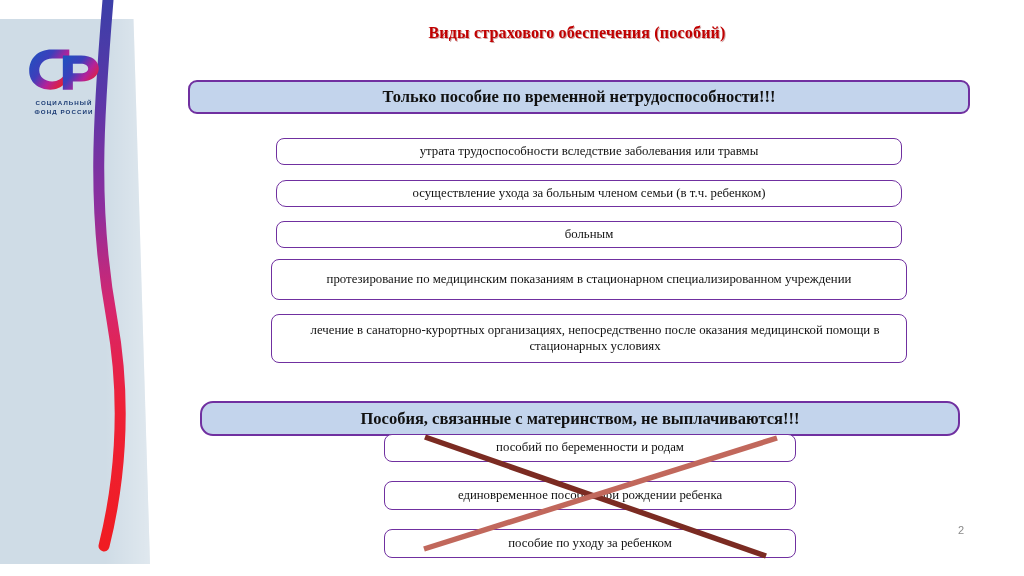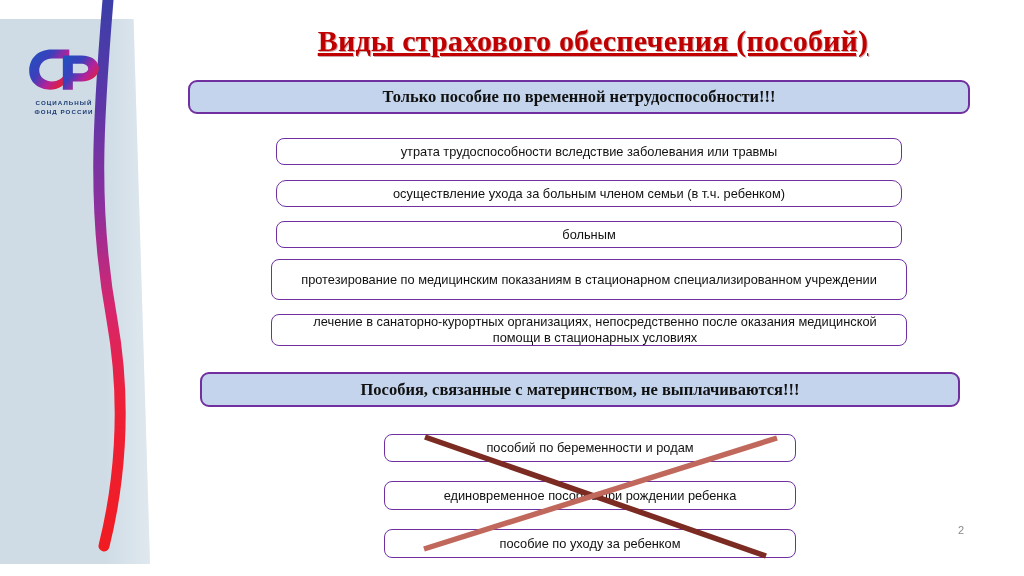--- a/index.html
+++ b/index.html
@@ -68,76 +68,75 @@
     letter-spacing: 1.05px;
     line-height: 9px;
     color: #1b3b74;
     font-weight: 700;
     white-space: pre-line;
   }
 
   
   .slide-title {
     position: absolute;
-    left: 198px;
+    left: 182px;
     top: 24px;
     width: 790px;
     text-align: center;
     font-family: "Liberation Serif", serif;
     font-weight: bold;
-    font-size: 30px;
+    font-size: 16px;
     color: #C00000;
     text-shadow: 1px 1px 0 rgba(120,0,0,0.35);
     letter-spacing: 0.2px;
-    text-decoration: underline;
   }
 
   
   .banner {
     position: absolute;
     box-sizing: border-box;
     background: #c3d4ec;
     border: 2px solid #7030A0;
     border-radius: 9px;
     display: flex;
     align-items: center;
     justify-content: center;
     text-align: center;
     font-family: "Liberation Serif", serif;
     font-weight: bold;
     font-size: 16.5px;
     color: #111111;
     padding: 0 14px;
   }
   .banner-1 { left: 188px; top: 80px;  width: 782px; height: 34px; }
-  .banner-2 { left: 200px; top: 372px; width: 760px; height: 35px; }
+  .banner-2 { left: 200px; top: 401px; width: 760px; height: 35px; border-radius: 13px; }
 
   
   .item-box {
     position: absolute;
     box-sizing: border-box;
     background: #ffffff;
     border: 1.6px solid #7030A0;
     border-radius: 8px;
     display: flex;
     align-items: center;
     justify-content: center;
     text-align: center;
-    font-family: Liberation Sans, sans-serif;
+    font-family: Liberation Serif, serif;
     font-size: 12.8px;
     color: #111111;
     line-height: 1.25;
     padding: 0 12px;
   }
 
   .ib1 { left: 276px; top: 138px; width: 626px; height: 27px; }
   .ib2 { left: 276px; top: 180px; width: 626px; height: 27px; border-radius: 10px; }
   .ib3 { left: 276px; top: 221px; width: 626px; height: 27px; }
   .ib4 { left: 271px; top: 259px; width: 636px; height: 41px; }
-  .ib5 { left: 271px; top: 314px; width: 636px; height: 32px; padding-left: 24px; }
+  .ib5 { left: 271px; top: 314px; width: 636px; height: 49px; padding-left: 24px; }
 
   .xb1 { left: 384px; top: 434px; width: 412px; height: 28px; }
   .xb2 { left: 384px; top: 481px; width: 412px; height: 29px; }
   .xb3 { left: 384px; top: 529px; width: 412px; height: 29px; }
 
   
   .cross-layer {
     position: absolute;
     left: 0;
     top: 0;

